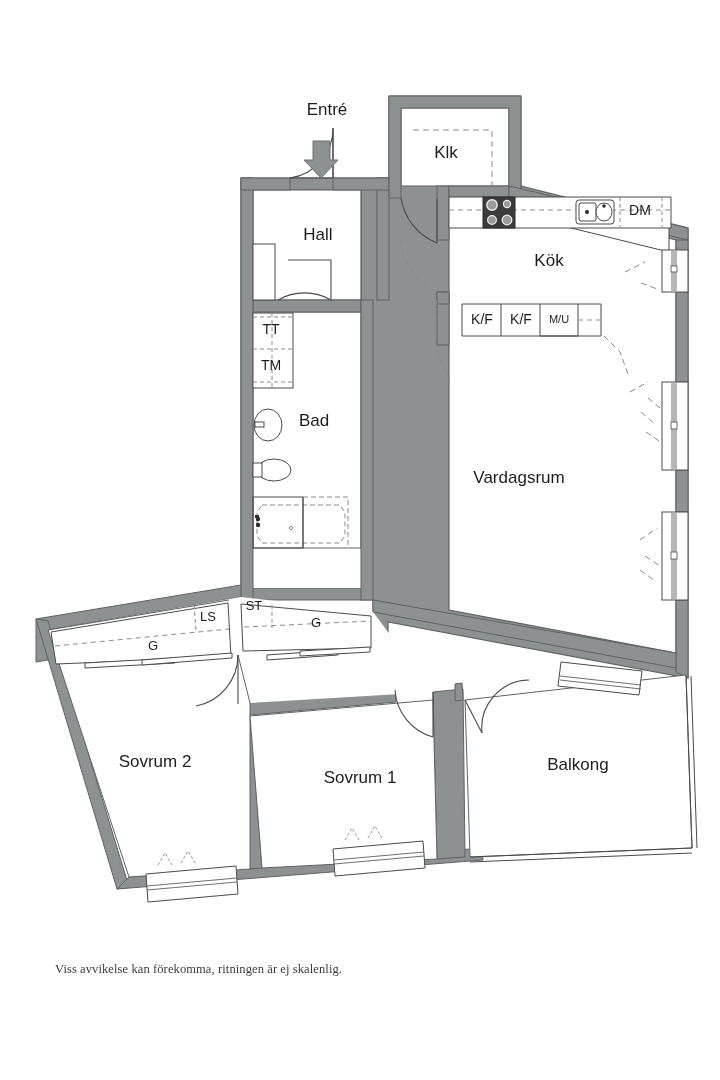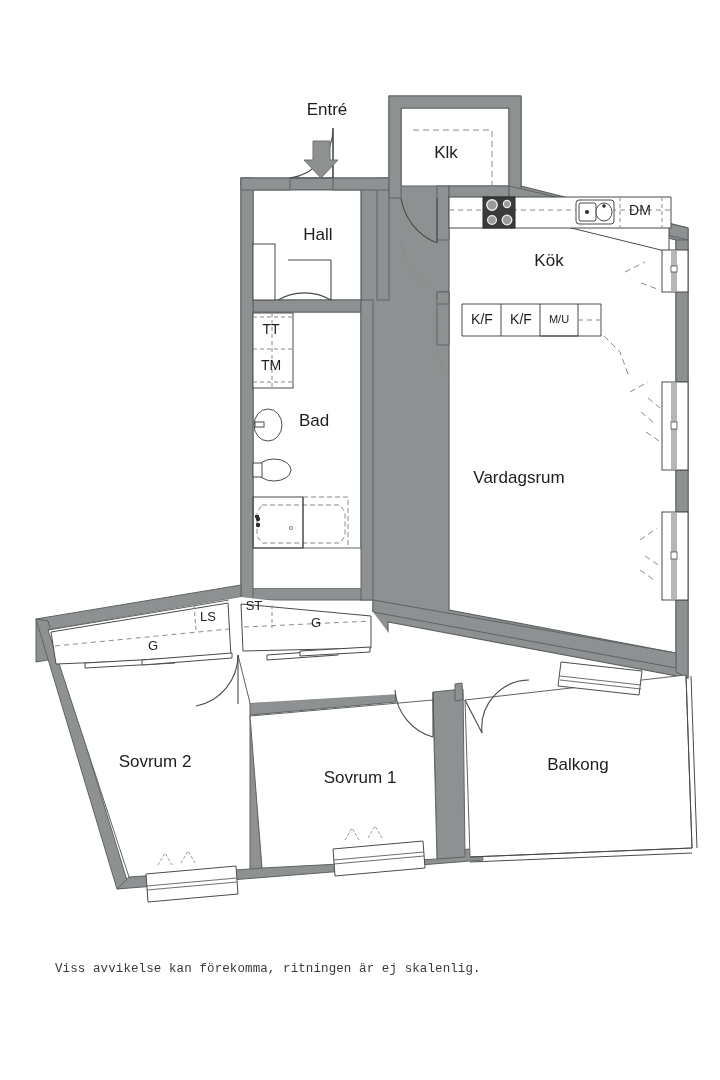--- a/index.html
+++ b/index.html
@@ -46,21 +46,21 @@
     font-family: "Liberation Sans", sans-serif;
     font-size: 13px;
     fill: #1d1d1d;
     text-anchor: middle;
     dominant-baseline: middle;
   }
   .caption-text {
     position: absolute;
     left: 55px;
     top: 962px;
-    font-family: Liberation Mono, monospace;
+    font-family: Liberation Serif, serif;
     font-size: 12.5px;
     color: #3a3a3a;
     letter-spacing: 0.1px;
     white-space: nowrap;
     text-align: right;
   }
 </style>
 </head>
 <body>
 

